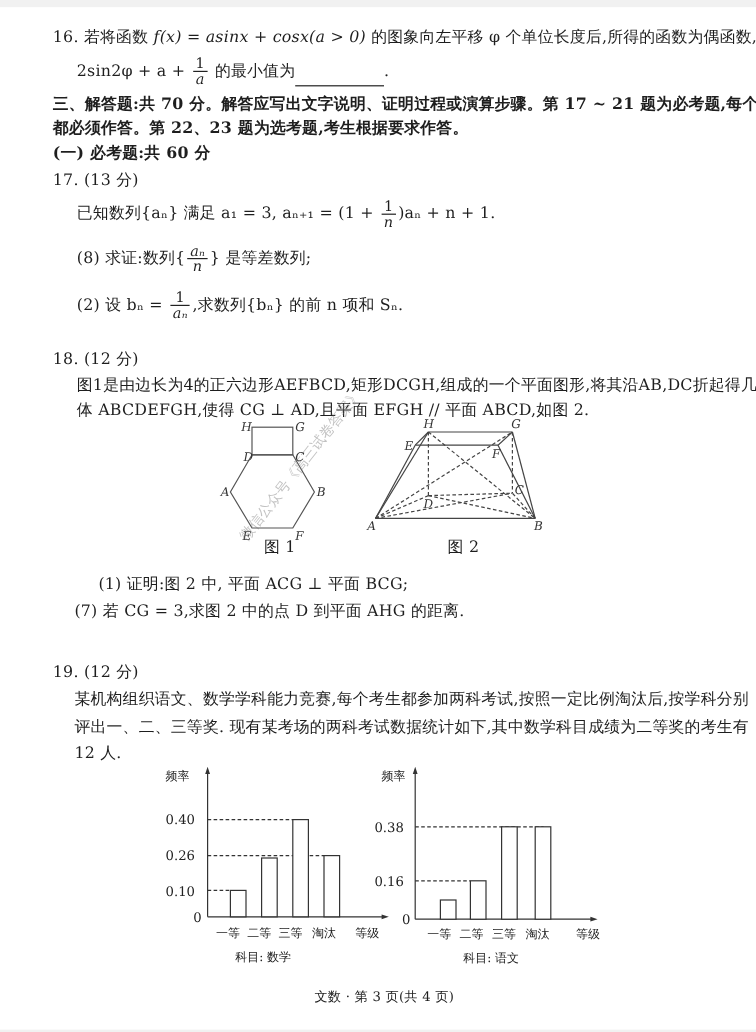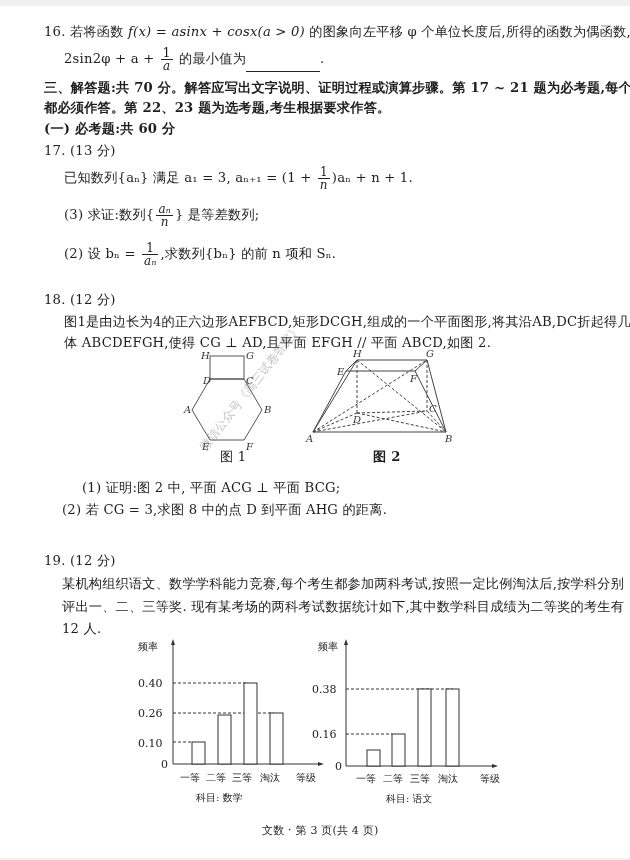--- a/index.html
+++ b/index.html
@@ -48,21 +48,21 @@
   <div class="abs txt bold" style="left:44px; top:73px;">三、解答题:共 70 分。解答应写出文字说明、证明过程或演算步骤。第 17 ~ 21 题为必考题,每个试题考生</div>
   <div class="abs txt bold" style="left:44px; top:93px;">都必须作答。第 22、23 题为选考题,考生根据要求作答。</div>
   <div class="abs txt bold" style="left:44px; top:114px;">(一) 必考题:共 60 分</div>
 
   <div class="abs txt" style="left:44px; top:136px;">17. (13 分)</div>
   <div class="abs txt" style="left:64px; top:160px;">
     <span>已知数列{aₙ} 满足 a₁ = 3, aₙ₊₁ = (1 +</span>
     <span class="frac"><span class="num">1</span><span class="den it">n</span></span><span>)aₙ + n + 1.</span>
   </div>
   <div class="abs txt" style="left:64px; top:197px;">
-    <span>(3) 求证:数列{</span><span class="frac"><span class="num it">aₙ</span><span class="den it">n</span></span><span>} 是等差数列;</span>
+    <span>(8) 求证:数列{</span><span class="frac"><span class="num it">aₙ</span><span class="den it">n</span></span><span>} 是等差数列;</span>
   </div>
   <div class="abs txt" style="left:64px; top:236px;">
     <span>(2) 设 bₙ =</span>
     <span class="frac"><span class="num">1</span><span class="den it">aₙ</span></span><span>,求数列{bₙ} 的前 n 项和 Sₙ.</span>
   </div>
 
   <div class="abs txt" style="left:44px; top:285px;">18. (12 分)</div>
   <div class="abs txt" style="left:64px; top:307px;">图1是由边长为4的正六边形AEFBCD,矩形DCGH,组成的一个平面图形,将其沿AB,DC折起得几何</div>
   <div class="abs txt" style="left:64px; top:328px;">体 ABCDEFGH,使得 CG ⊥ AD,且平面 EFGH // 平面 ABCD,如图 2.</div>
 
@@ -112,24 +112,24 @@
       <text x="53" y="9">H</text>
       <text x="126" y="9">G</text>
       <text x="37" y="27">E</text>
       <text x="110" y="34">F</text>
       <text x="53" y="75">D</text>
       <text x="129" y="64">C</text>
       <text x="6" y="94">A</text>
       <text x="145" y="94">B</text>
     </g>
   </svg>
-  <div class="abs txt" style="left:373px; top:442px;font-weight:bold;">图 2</div>
+  <div class="abs txt" style="left:373px; top:442px;">图 2</div>
 
   <div class="abs txt" style="left:62px; top:473px;margin-left:20px;">(1) 证明:图 2 中, 平面 ACG ⊥ 平面 BCG;</div>
-  <div class="abs txt" style="left:62px; top:495px;">(2) 若 CG = 3,求图 8 中的点 D 到平面 AHG 的距离.</div>
+  <div class="abs txt" style="left:62px; top:495px;">(7) 若 CG = 3,求图 2 中的点 D 到平面 AHG 的距离.</div>
 
   <div class="abs txt" style="left:44px; top:546px;">19. (12 分)</div>
   <div class="abs txt" style="left:62px; top:569px;">某机构组织语文、数学学科能力竞赛,每个考生都参加两科考试,按照一定比例淘汰后,按学科分别</div>
   <div class="abs txt" style="left:62px; top:592px;">评出一、二、三等奖. 现有某考场的两科考试数据统计如下,其中数学科目成绩为二等奖的考生有</div>
   <div class="abs txt" style="left:62px; top:614px;">12 人.</div>
 
   <svg class="abs" style="left:128px; top:630px;" width="200" height="180">
     <g stroke="#333" stroke-width="1" fill="none">
       <line x1="45" y1="6" x2="45" y2="128"></line>
       <polygon points="45,3 43,9 47,9" fill="#333" stroke="none"></polygon>

